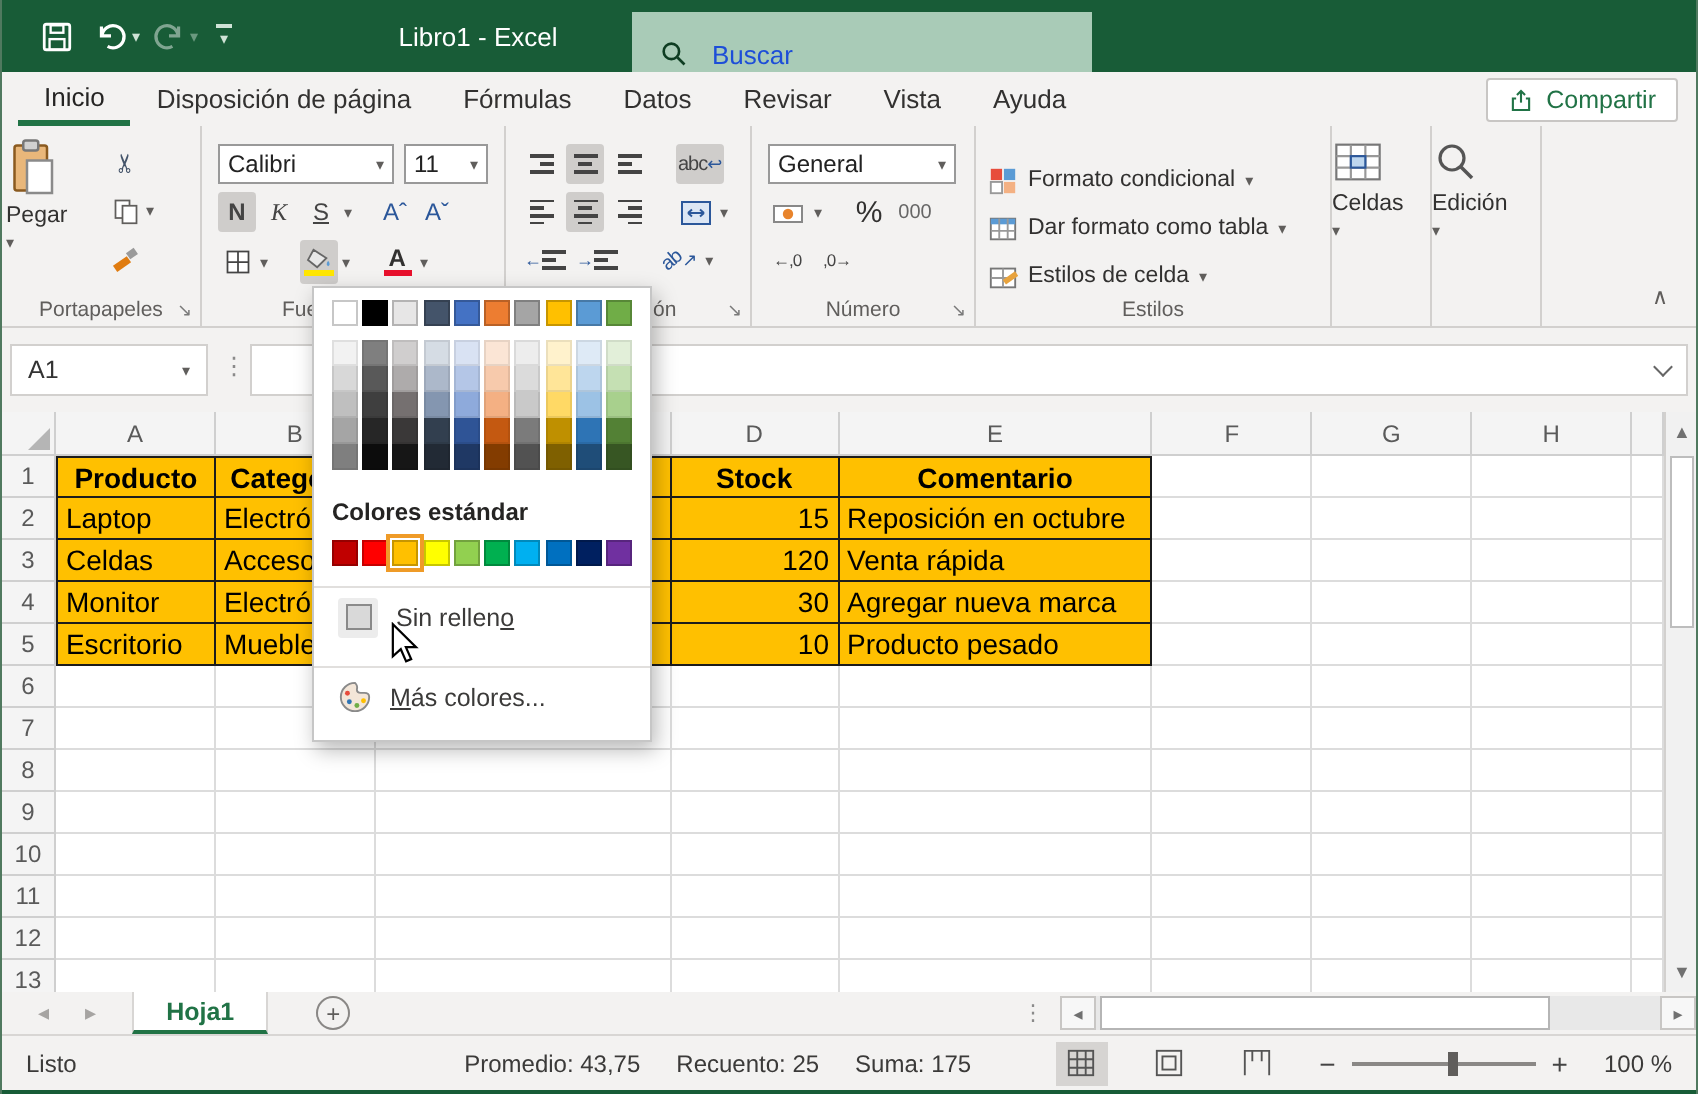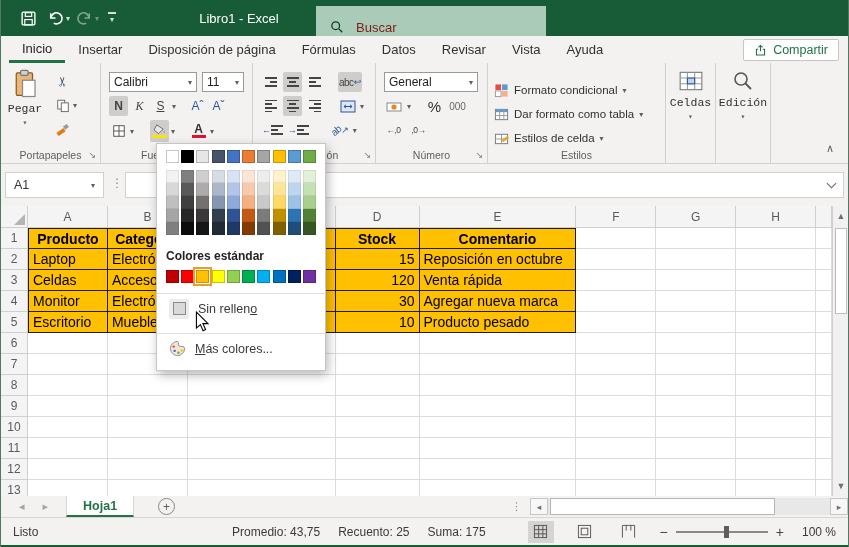--- a/index.html
+++ b/index.html
@@ -9,21 +9,21 @@
 
   
   .titlebar { position:absolute; left:0; top:0; width:100%; height:36px; background:#185C37; display:flex; align-items:center; color:#fff; }
   .qat { position:absolute; left:14px; top:0; height:36px; display:flex; align-items:center; gap:4px; }
   .qat-btn { width:26px; height:26px; display:flex; align-items:center; justify-content:center; }
   .qat-chev { font-size:8px; color:#cfe3d6; margin-left:-3px; }
   .dim { opacity:.45; }
   .qat-custom { width:18px; height:18px; display:flex; align-items:center; justify-content:center; flex-direction:column; color:#cfe3d6; font-size:8px; }
   .qat-custom i { display:block; width:8px; height:1.5px; background:#cfe3d6; margin-bottom:1px; }
   .win-title { position:absolute; left:168px; top:0; width:140px; height:36px; display:flex; align-items:center; justify-content:center; font-size:13px; color:#fff; white-space:nowrap; }
-  .searchbox { position:absolute; left:315px; top:6px; width:230px; height:42px; background:#A9CBB7; display:flex; align-items:center; padding-left:14px; gap:12px; color:#7f1d1d; font-size:13px; }
+  .searchbox { position:absolute; left:315px; top:6px; width:230px; height:42px; background:#A9CBB7; display:flex; align-items:center; padding-left:14px; gap:12px; color:#1d4ed8; font-size:13px; }
   .tb-right { position:absolute; right:0; top:0; height:36px; display:flex; align-items:center; }
   .signin { height:22px; padding:0 12px; background:#fff; color:#185C37; font-size:12px; display:flex; align-items:center; border-radius:1px; margin-right:20px; }
   .win-btn { width:44px; height:36px; display:flex; align-items:center; justify-content:center; color:#fff; font-size:13px; }
   .max-sq { width:10px; height:10px; border:1.4px solid #fff; display:block; }
 
   
   .tabs { position:absolute; left:0; top:36px; width:100%; height:27px; background:#f3f2f1; display:flex; align-items:stretch; padding-left:8px; }
   .tab { padding:0 13px; display:flex; align-items:center; font-size:13px; color:#323130; cursor:default; white-space:nowrap; }
   .tab.active { border-bottom:3px solid #217346; font-weight:400; color:#252423; }
   .share-btn { position:absolute; right:9px; top:39px; height:22px; border:1px solid #c8c6c4; background:#fff; border-radius:2px; display:flex; align-items:center; gap:6px; padding:0 10px; color:#217346; font-size:12.5px; }
@@ -36,21 +36,21 @@
   .g-clip { width:100px; }
   .g-font { width:152px; }
   .g-align { width:123px; }
   .g-num { width:112px; }
   .g-styles { width:178px; }
   .g-cells { width:50px; border-right:1px solid #d2d0ce; }
   .g-edit { width:55px; }
   .g-fill { flex:1; border-right:none; position:relative; }
   .collapse-chev { position:absolute; right:14px; bottom:8px; color:#605e5c; font-size:11px; }
 
-  .bigbtn { position:absolute; top:6px; display:flex; flex-direction:column; align-items:center; gap:3px; width:100%;font-family:Liberation Mono, monospace; }
+  .bigbtn { position:absolute; top:6px; display:flex; flex-direction:column; align-items:flex-start; gap:3px; width:100%; }
   .bigbtn .blabel { font-size:11.5px; color:#323130; }
   .chev { font-size:8px; color:#605e5c; }
   .rrow { position:absolute; left:8px; display:flex; align-items:center; }
   .r1 { top:9px; } .r2 { top:33px; } .r3 { top:57px; }
   .rbtn { height:20px; min-width:19px; display:flex; align-items:center; justify-content:center; padding:0 1px; border-radius:2px; }
   .rbtn.pressed { background:#cfcdcb; }
   .combo { background:#fff; border:1px solid #999; height:20px; display:flex; align-items:center; font-size:12px; color:#222; padding:0 4px; justify-content:space-between; }
   .glyph { font-size:13px; color:#323130; }
   .stylebtn { display:flex; align-items:center; gap:5px; height:22px; margin:2px 0 0 6px; font-size:11.5px; color:#323130; white-space:nowrap; }
 
@@ -174,21 +174,20 @@
             <circle cx="6.5" cy="6.5" r="4.4" fill="none" stroke="#0e3d22" stroke-width="1.5"></circle>
             <path d="M10 10 L14 14" stroke="#0e3d22" stroke-width="1.5"></path>
           </svg>
       </span>
       <span>Buscar</span>
     </div>
   </div>
 
   <div class="tabs">
     <span class="tab active">Inicio</span>
-    <span class="tab">Insertar</span>
     <span class="tab">Disposición de página</span>
     <span class="tab">Fórmulas</span>
     <span class="tab">Datos</span>
     <span class="tab">Revisar</span>
     <span class="tab">Vista</span>
     <span class="tab">Ayuda</span>
   </div>
   <div class="share-btn">
     <span>
       <svg width="13" height="13" viewBox="0 0 16 16">

